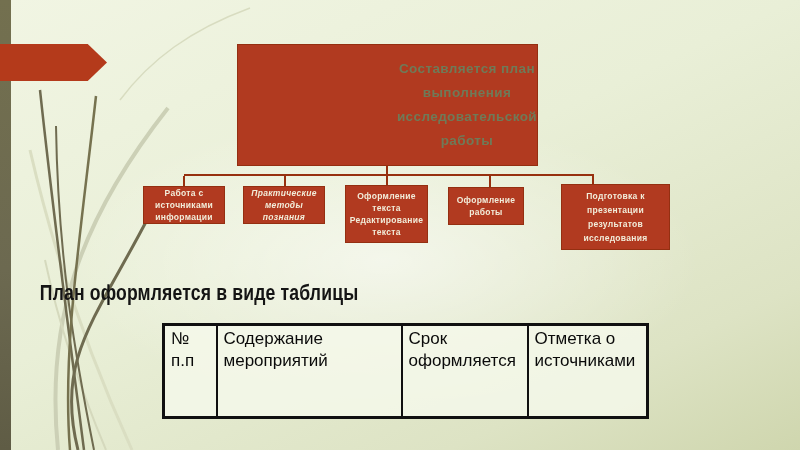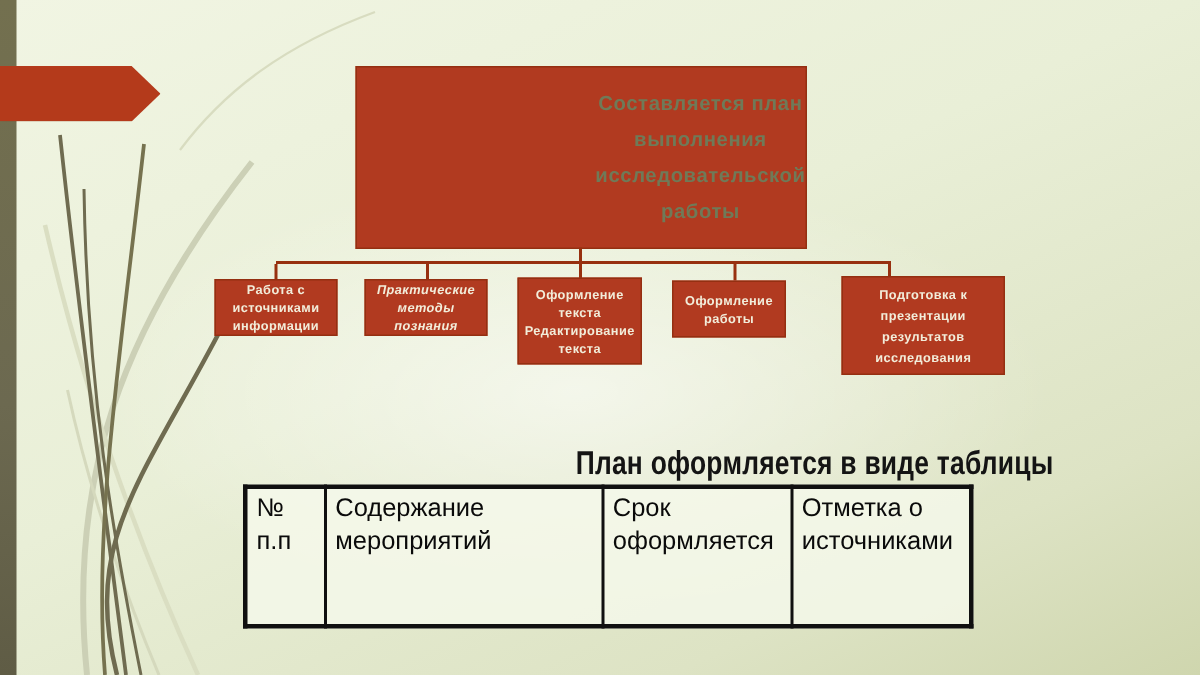--- a/index.html
+++ b/index.html
@@ -60,21 +60,21 @@
   }
   .cb-1 { left: 143px; top: 186px; width: 82px; height: 38px; }
   .cb-2 { left: 243px; top: 186px; width: 82px; height: 38px; font-style: italic; }
   .cb-3 { left: 345px; top: 185px; width: 83px; height: 58px; }
   .cb-4 { left: 448px; top: 187px; width: 76px; height: 38px; }
   .cb-5 { left: 550px; top: 184px; width: 109px; height: 66px; margin-left: 11px; }
   .cb-5 span { line-height: 14px; }
 
   
   .table-title-wrap {
-    position: absolute; left: 0; top: 296px; width: 742px; text-align: right;
+    position: absolute; left: 0; top: 280px; width: 742px; text-align: left;
   }
   .table-title-wrap span {
     display: inline-block; transform: scaleX(0.8); transform-origin: center;
     font-size: 22px; font-weight: bold; color: #141414; letter-spacing: 0.2px;
   }
   table.plan-table {
     position: absolute; left: 162px; top: 323px; width: 484px; height: 96px;
     border-collapse: collapse; table-layout: fixed;
     background: rgba(245,248,234,0.85);
     border: 3px solid #101010;

